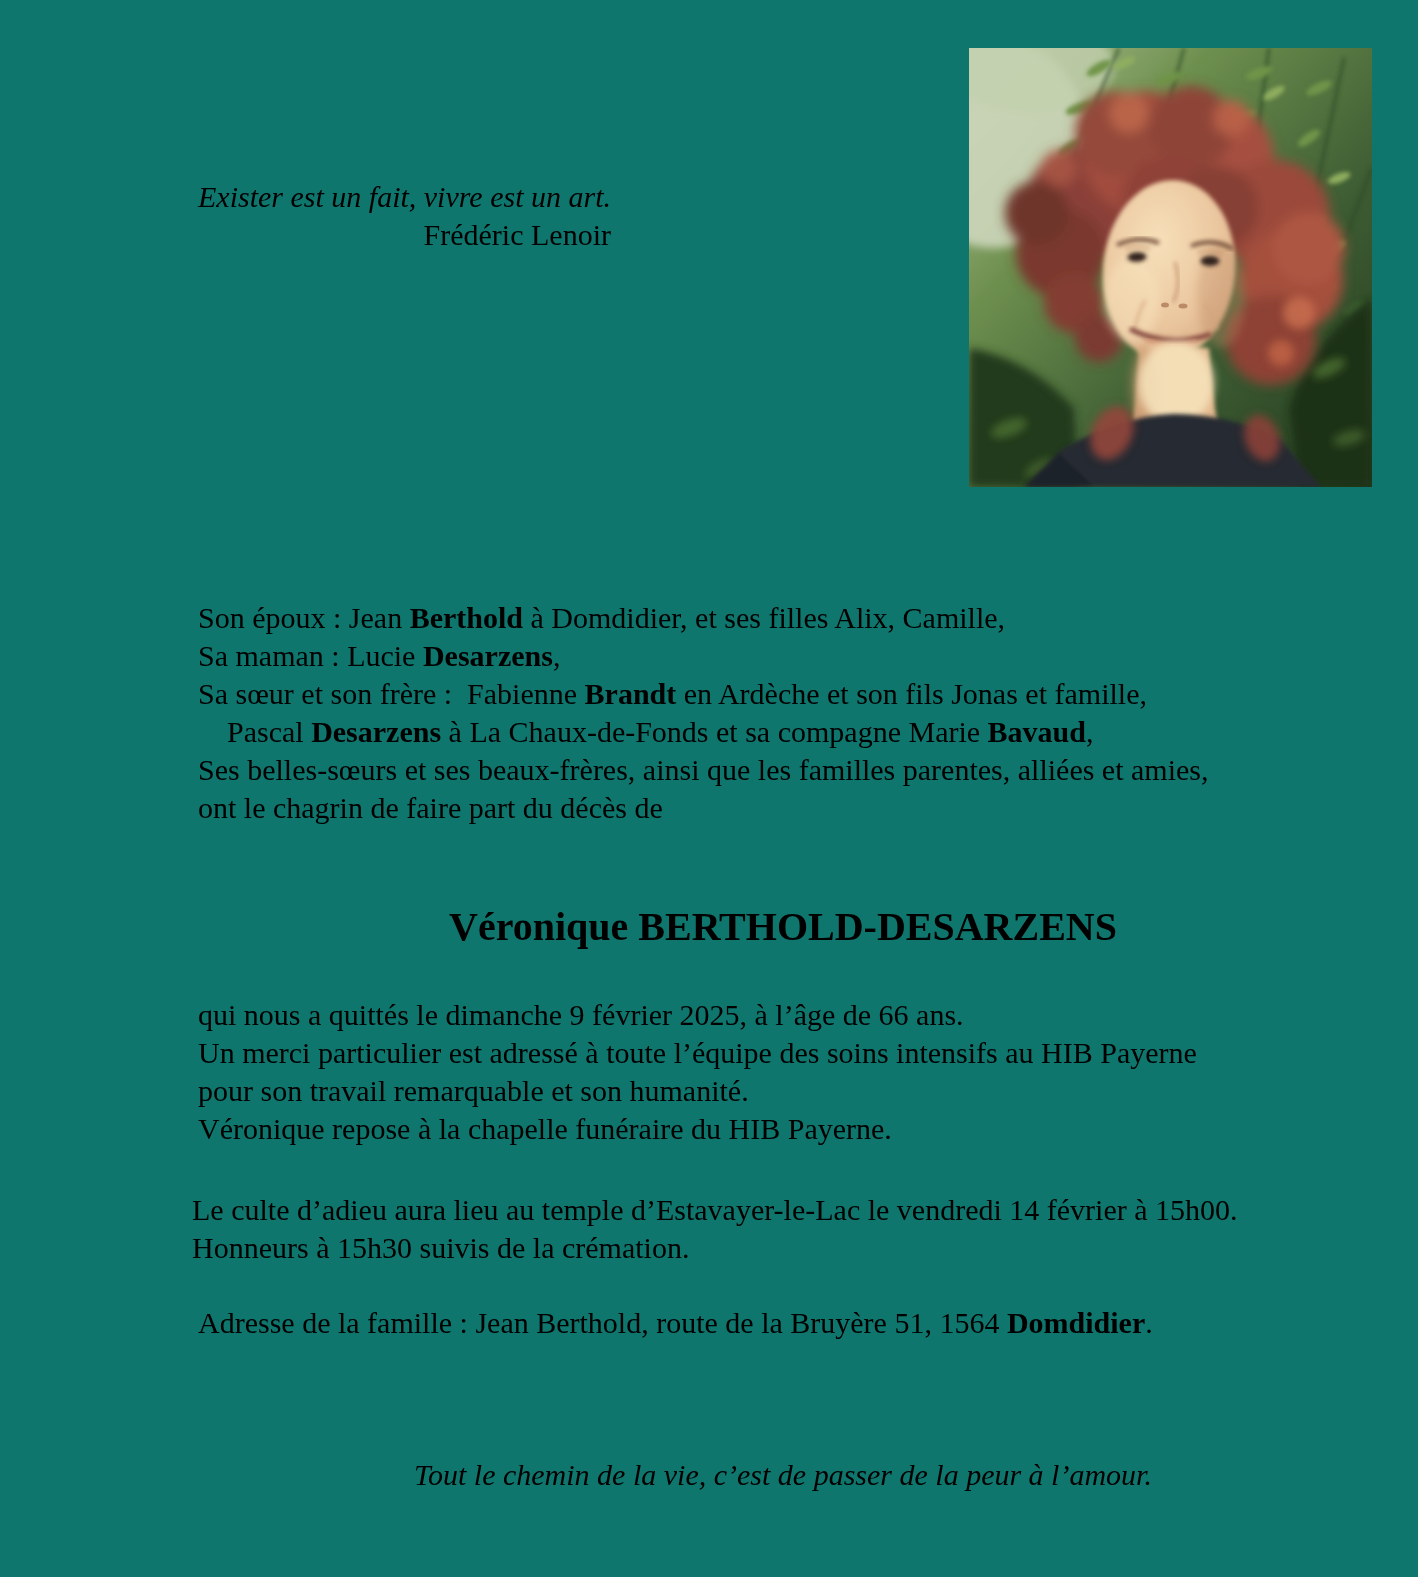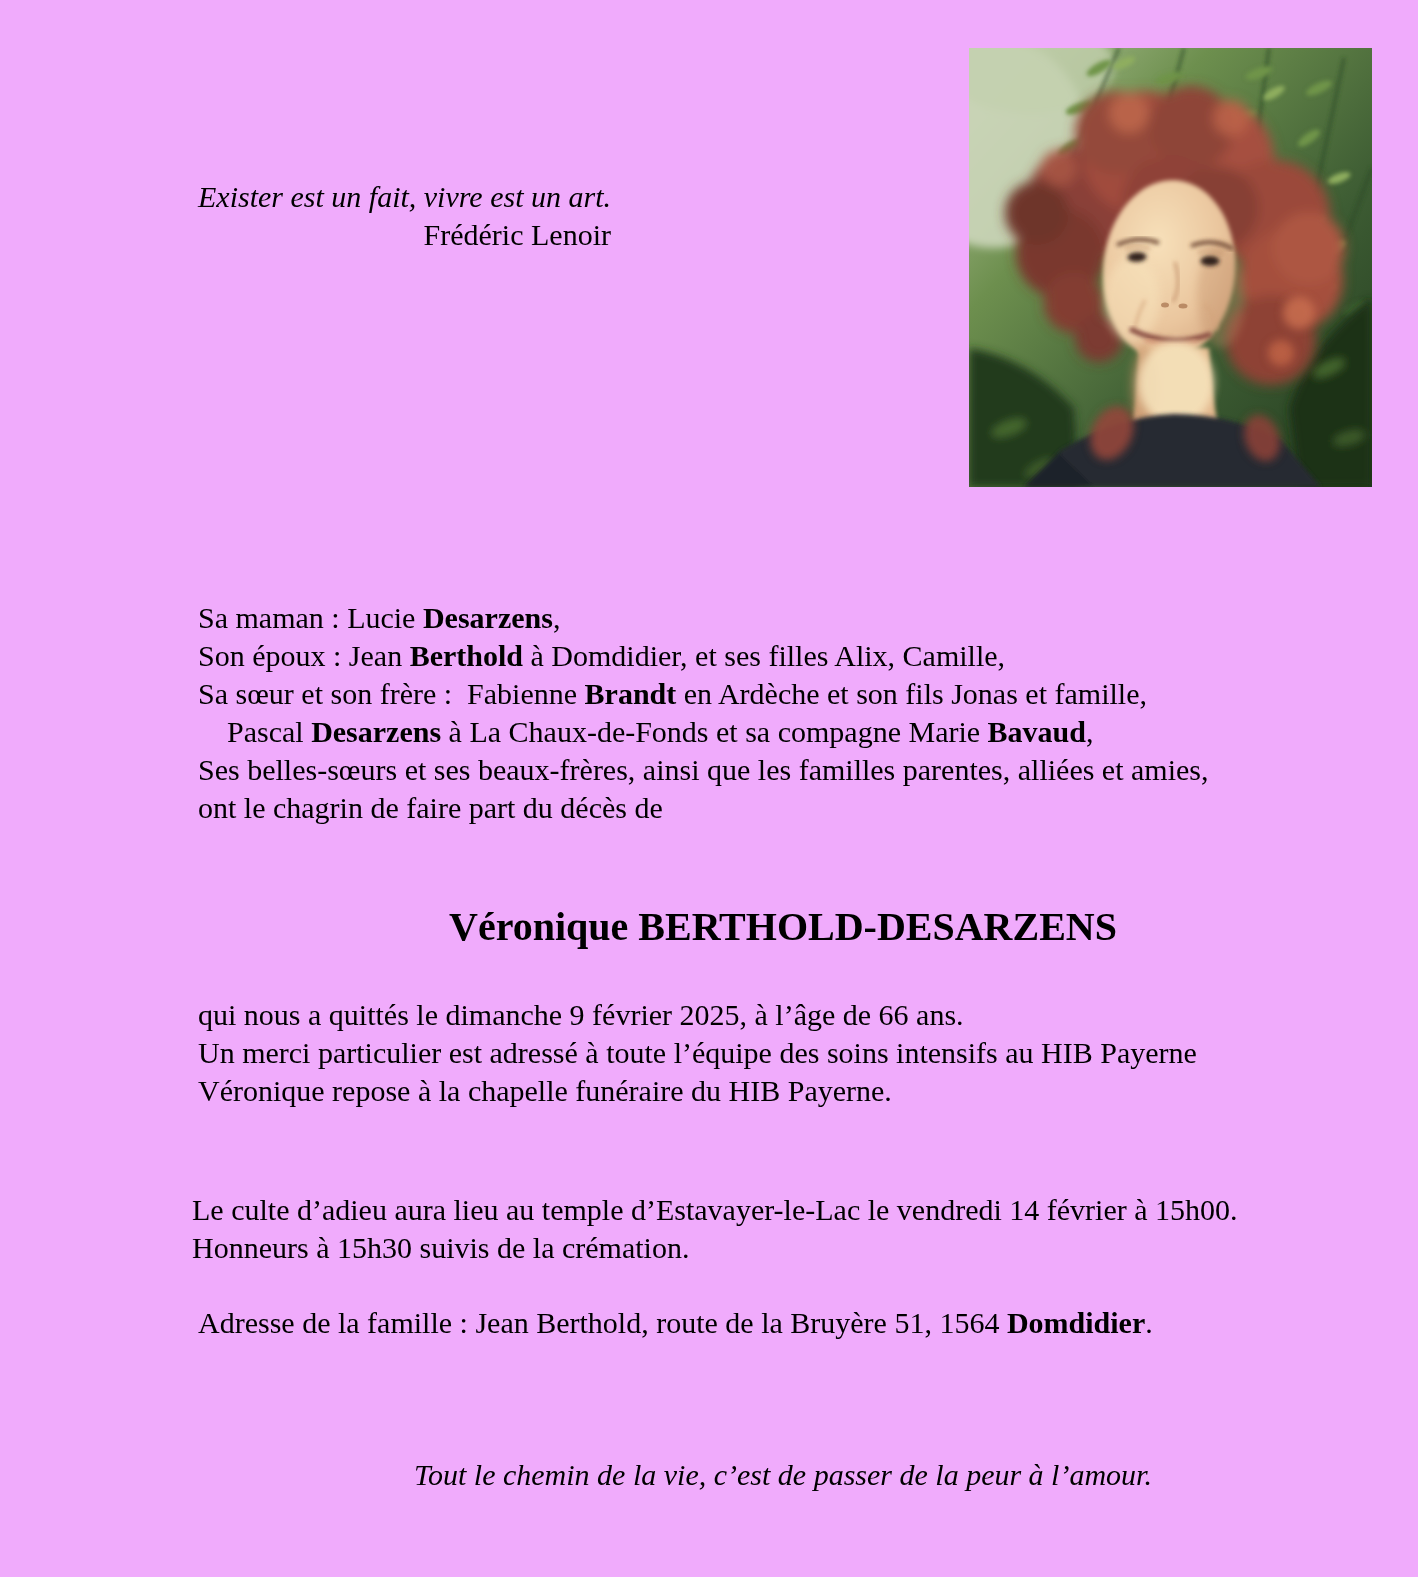--- a/index.html
+++ b/index.html
@@ -1,19 +1,19 @@
 <!DOCTYPE html>
 <html lang="fr"><head>
 <meta charset="utf-8">
 <style>
   html,body{margin:0;padding:0;background:#fff;}
   .page{
     position:relative;
     width:1418px;height:1577px;
-    background:#f0abfc;
+    background:#0f766e;
     color:#000;
     font-family:"Liberation Serif", serif;
     overflow:hidden;
   }
   .abs{position:absolute;}
   .text{font-size:30px;line-height:38px;}
   .tline{white-space:pre-wrap;}
   .seg{white-space:pre-wrap;}
   .b{font-weight:bold;}
 
@@ -194,33 +194,34 @@
       <g filter="url(#b4)">
         <ellipse cx="143" cy="385" rx="20" ry="28" fill="#93453a" opacity="0.9" transform="rotate(25 143 385)"></ellipse>
         <ellipse cx="293" cy="390" rx="17" ry="24" fill="#8a4036" opacity="0.9" transform="rotate(-20 293 390)"></ellipse>
         <circle cx="330" cy="265" r="16" fill="#c96f50" opacity="0.85"></circle>
         <circle cx="312" cy="305" r="13" fill="#bf6347" opacity="0.85"></circle>
       </g>
     </svg>
   </div>
 
   <div class="abs text family">
+    <div class="tline"><span class="seg">Son époux : Jean </span><span class="seg b">Berthold</span><span class="seg"> à Domdidier, et ses filles Alix, Camille,</span></div>
     <div class="tline"><span class="seg">Sa maman : Lucie </span><span class="seg b">Desarzens</span><span class="seg">,</span></div>
-    <div class="tline"><span class="seg">Son époux : Jean </span><span class="seg b">Berthold</span><span class="seg"> à Domdidier, et ses filles Alix, Camille,</span></div>
     <div class="tline"><span class="seg">Sa sœur et son frère :  Fabienne </span><span class="seg b">Brandt</span><span class="seg"> en Ardèche et son fils Jonas et famille,</span></div>
     <div class="tline indent-1"><span class="seg">Pascal </span><span class="seg b">Desarzens</span><span class="seg"> à La Chaux-de-Fonds et sa compagne Marie </span><span class="seg b">Bavaud</span><span class="seg">,</span></div>
     <div class="tline"><span class="seg">Ses belles-sœurs et ses beaux-frères, ainsi que les familles parentes, alliées et amies,</span></div>
     <div class="tline"><span class="seg">ont le chagrin de faire part du décès de</span></div>
   </div>
 
   <div class="abs title">Véronique BERTHOLD-DESARZENS</div>
 
   <div class="abs text announcement">
     <div class="tline">qui nous a quittés le dimanche 9 février 2025, à l’âge de 66 ans.</div>
     <div class="tline">Un merci particulier est adressé à toute l’équipe des soins intensifs au HIB Payerne</div>
+    <div class="tline">pour son travail remarquable et son humanité.</div>
     <div class="tline">Véronique repose à la chapelle funéraire du HIB Payerne.</div>
   </div>
 
   <div class="abs text ceremony">
     <div class="tline">Le culte d’adieu aura lieu au temple d’Estavayer-le-Lac le vendredi 14 février à 15h00.</div>
     <div class="tline">Honneurs à 15h30 suivis de la crémation.</div>
   </div>
 
   <div class="abs text address">
     <div class="tline"><span class="seg">Adresse de la famille : Jean Berthold, route de la Bruyère 51, 1564 </span><span class="seg b">Domdidier</span><span class="seg">.</span></div>

